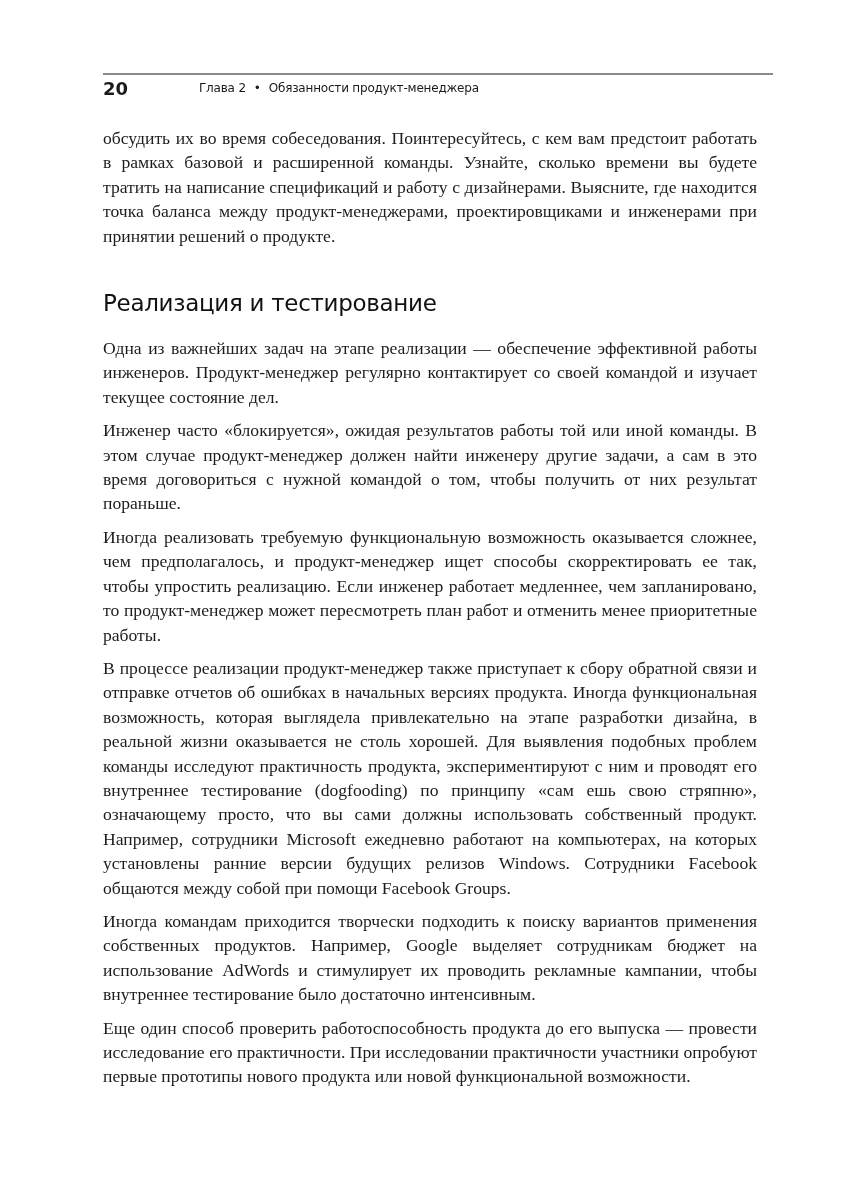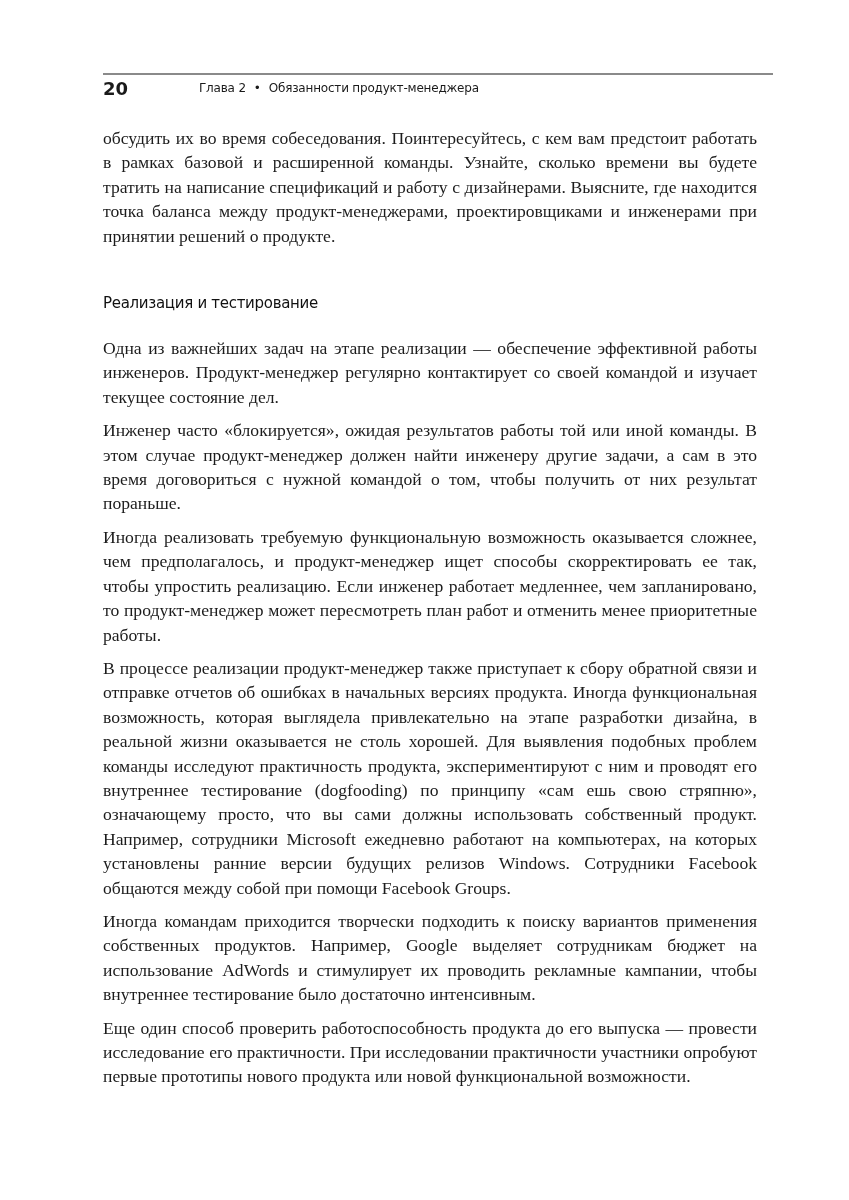--- a/index.html
+++ b/index.html
@@ -8,21 +8,21 @@
   .rule { position: absolute; left: 0; top: 73px; width: 670px; height: 2px; background: #8a8a8a; }
   .running-head { position: absolute; top: 78px; left: 0; width: 670px; height: 24px;
     font-family: "DejaVu Sans", sans-serif; color: #1a1a1a; text-decoration: underline; }
   .page-number { position: absolute; left: 0; top: 0; font-weight: bold; font-size: 18px; }
   .chapter-title { position: absolute; left: 74px; top: 3px; font-size: 12px; letter-spacing: -0.2px; margin-left: 22px; }
   .chapter-title .bullet { display: inline-block; margin: 0 8px; }
   .body-text { position: absolute; left: 0; top: 126px; width: 670px;
     font-family: "Liberation Serif", "DejaVu Serif", serif; font-size: 17.6px; line-height: 24.4px;
     color: #1c1c1c; text-align: justify; hyphens: auto; }
   .body-text p { margin: 0 16px 9px 0; }
-  .section-heading { font-family: "DejaVu Sans", sans-serif; font-weight: normal; font-size: 15px;
+  .section-heading { font-family: "DejaVu Sans", sans-serif; font-weight: normal; font-size: 23px;
     color: #111; margin: 40px 0 18px 0; line-height: 30px; letter-spacing: -0.3px; }
 </style>
 </head>
 <body>
 
 <div class="page">
   <div class="rule"></div>
   <div class="running-head">
     <span class="page-number">20</span>
     <span class="chapter-title"><span>Глава 2</span><span class="bullet">•</span><span>Обязанности продукт-менеджера</span></span>

